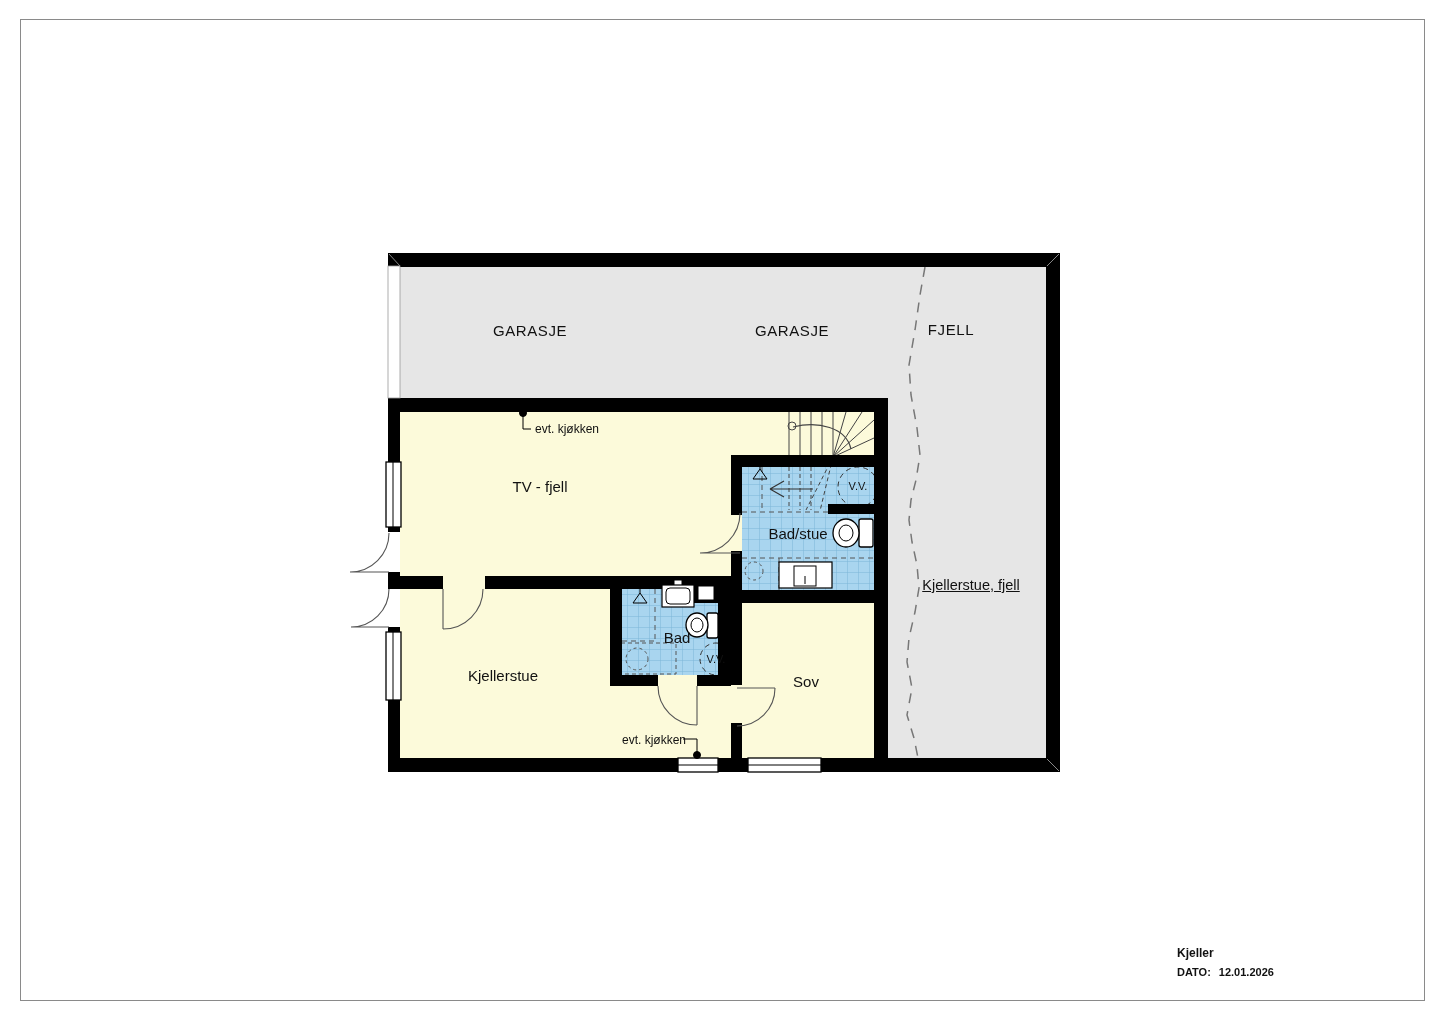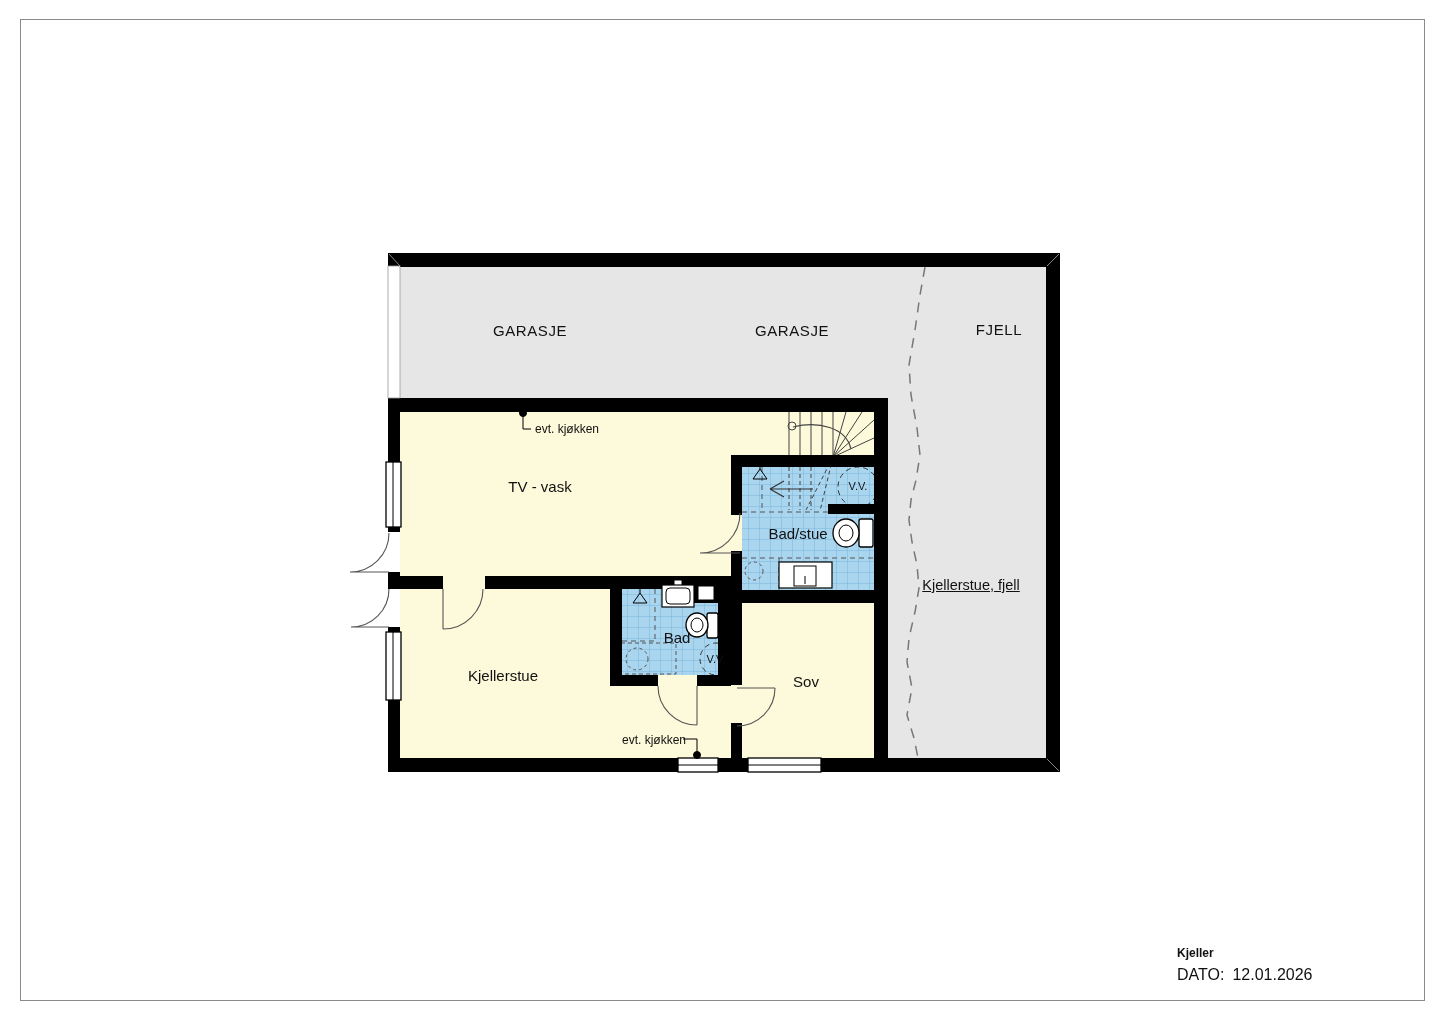--- a/index.html
+++ b/index.html
@@ -9,21 +9,21 @@
   svg.plan{position:absolute;left:0;top:0;width:1448px;height:1024px;}
   .lbl{position:absolute;white-space:nowrap;color:#111;}
   .lbl.center{transform:translate(-50%,-50%);}
   .lbl.vcenter{transform:translateY(-50%);}
   .room-lbl{font-size:15px;}
   .caps-lbl{font-size:15px;letter-spacing:.6px;}
   .small-lbl{font-size:12px;}
   .vv-lbl{font-size:11px;}
   .kryp-lbl{font-size:14.5px;text-decoration:underline;}
   .title-lbl{font-size:12px;font-weight:bold;}
-  .date-lbl{font-size:16px;}
+  .date-lbl{font-size:11px;font-weight:bold;}
   .date-lbl .gap{display:inline-block;width:8px;}
 </style>
 </head>
 <body>
 
 <div class="sheet">
   <div class="frame"></div>
 
   <svg class="plan" viewBox="0 0 1448 1024">
     <defs>
@@ -149,22 +149,22 @@
     <g stroke="#000" stroke-width="1" fill="#000">
       <circle cx="523" cy="413" r="3.5"></circle>
       <path d="M523,413 V429 H531" fill="none"></path>
       <path d="M683,739 H697 V754" fill="none"></path>
       <circle cx="697" cy="755" r="3.5"></circle>
     </g>
   </svg>
 
   <div class="lbl center caps-lbl" style="left:530px;top:330px">GARASJE</div>
   <div class="lbl center caps-lbl" style="left:792px;top:330px">GARASJE</div>
-  <div class="lbl center caps-lbl" style="left:999px;top:329px">FJELL</div>
-  <div class="lbl center room-lbl" style="left:540px;top:486px">TV - vask</div>
+  <div class="lbl center caps-lbl" style="left:951px;top:329px">FJELL</div>
+  <div class="lbl center room-lbl" style="left:540px;top:486px">TV - fjell</div>
   <div class="lbl center room-lbl" style="left:798px;top:533px">Bad/stue</div>
   <div class="lbl center room-lbl" style="left:677px;top:637px">Bad</div>
   <div class="lbl center room-lbl" style="left:503px;top:675px">Kjellerstue</div>
   <div class="lbl center room-lbl" style="left:806px;top:681px">Sov</div>
   <div class="lbl center kryp-lbl" style="left:971px;top:585px">Kjellerstue, fjell</div>
   <div class="lbl center vv-lbl" style="left:858px;top:486px">V.V.</div>
   <div class="lbl center vv-lbl" style="left:716px;top:659px">V.V.</div>
   <div class="lbl vcenter small-lbl" style="left:535px;top:429px">evt. kjøkken</div>
   <div class="lbl vcenter small-lbl" style="left:622px;top:740px">evt. kjøkken</div>
 

